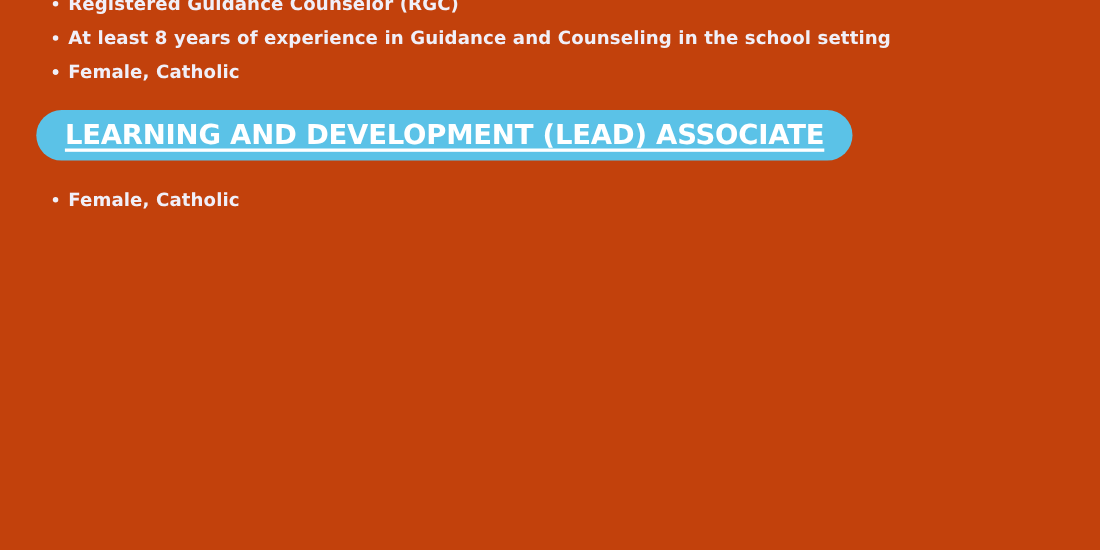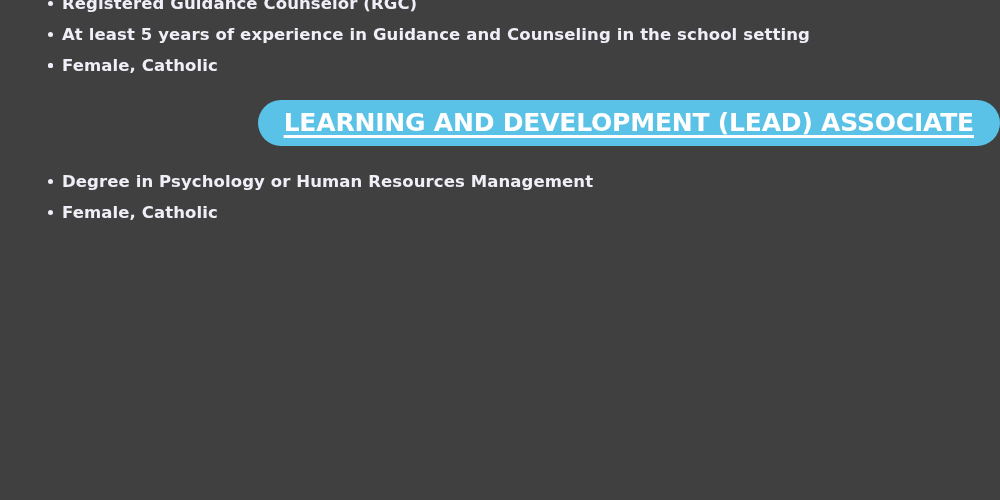--- a/index.html
+++ b/index.html
@@ -11,21 +11,21 @@
     height: 500px;
     overflow: hidden;
     background: #262b78;
     font-family: "Liberation Sans", sans-serif;
   }
 
   .poster {
     position: relative;
     width: 1000px;
     height: 500px;
-    background: #404040;
+    background: #c2410c;
     overflow: hidden;
   }
 
   
   .content {
     position: absolute;
     left: 0;
     top: -12px;
     width: 1000px;
   }
@@ -64,21 +64,20 @@
   }
 
   .list-bottom {
     margin-top: 0;
   }
 
   .heading-row {
     margin-top: 18px;
     margin-bottom: 20px;
     padding-left: 33px;
-    text-align: right;
   }
 
   .heading-pill {
     display: inline-block;
     background: #5bc2e7;
     border-radius: 26px;
     padding: 10px 26px 11px 26px;
     line-height: 1;
   }
 
@@ -106,43 +105,39 @@
 <div class="poster">
   <div class="content">
 
     <ul class="req-list list-top">
       <li class="req-item">
         <span class="dot"></span>
         <span>Registered Guidance Counselor (RGC)</span>
       </li>
       <li class="req-item">
         <span class="dot"></span>
-        <span>At least 5 years of experience in Guidance and Counseling in the school setting</span>
+        <span>At least 8 years of experience in Guidance and Counseling in the school setting</span>
       </li>
       <li class="req-item">
         <span class="dot"></span>
       </li>
       <li class="req-item">
         <span class="dot"></span>
         <span>Female, Catholic</span>
       </li>
     </ul>
 
     <div class="heading-row">
       <div class="heading-pill">
         <span class="heading-text">LEARNING AND DEVELOPMENT (LEAD) ASSOCIATE</span>
       </div>
     </div>
 
     <ul class="req-list list-bottom">
       <li class="req-item">
         <span class="dot"></span>
-        <span>Degree in Psychology or Human Resources Management</span>
-      </li>
-      <li class="req-item">
-        <span class="dot"></span>
         <span>Female, Catholic</span>
       </li>
     </ul>
 
     <div class="spacer-bottom"></div>
   </div>
 </div>
 
 </body></html>

